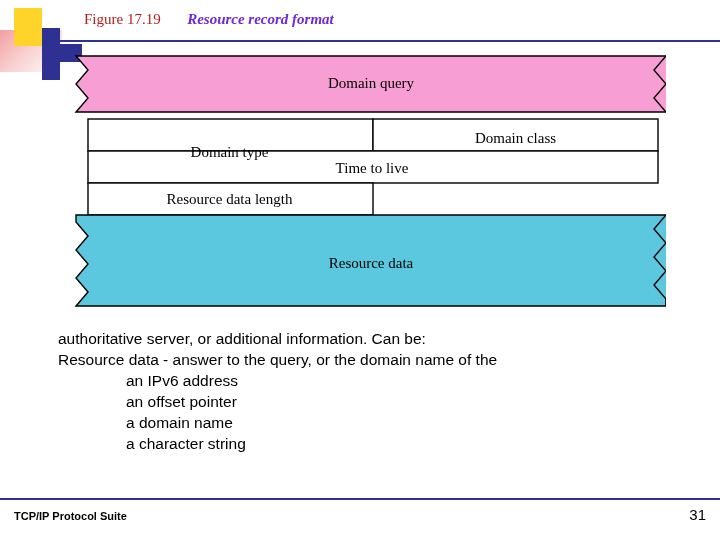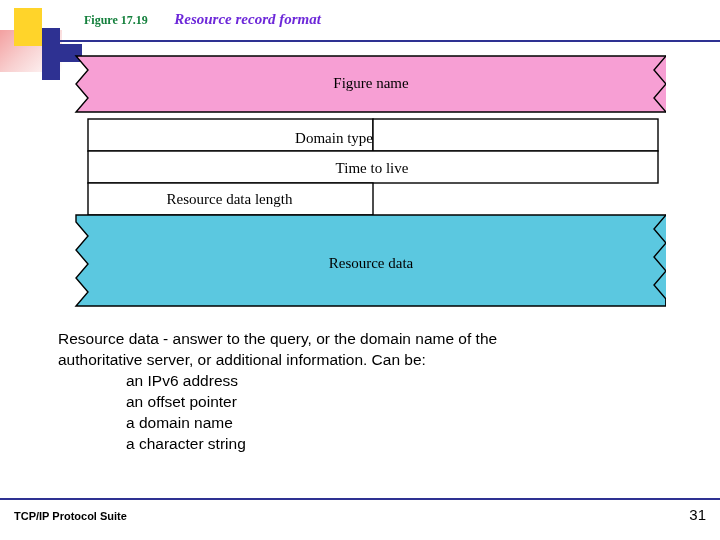--- a/index.html
+++ b/index.html
@@ -59,23 +59,23 @@
 
   
   .fig-heading {
     position: absolute;
     left: 84px;
     top: 10px;
     white-space: nowrap;
   }
   .fig-label {
     font-family: "Liberation Serif", serif;
-    font-weight: bold;
-    font-size: 12px;
-    color: #15803d;
+    font-weight: normal;
+    font-size: 15px;
+    color: #b91c1c;
   }
   .fig-title {
     font-family: "Liberation Serif", serif;
     font-weight: bold;
     font-style: italic;
     font-size: 15px;
     color: #6d28d9;
     margin-left: 22px;
   }
 
@@ -99,21 +99,21 @@
     left: 0;
     top: 0;
   }
   .lbl {
     position: absolute;
     display: flex;
     align-items: center;
     justify-content: center;
   }
   #lbl-domain-name   { left: 20px;  top: 23px;  width: 570px; height: 20px; }
-  #lbl-domain-type   { left: 20px;  top: 78px;  width: 287px; height: 20px; justify-content: flex-end; }
+  #lbl-domain-type   { left: 20px;  top: 92px;  width: 287px; height: 20px; }
   #lbl-domain-class  { left: 307px; top: 78px;  width: 285px; height: 20px; }
   #lbl-time-to-live  { left: 20px;  top: 108px; width: 572px; height: 20px; }
   #lbl-res-len       { left: 20px;  top: 139px; width: 287px; height: 20px; }
   #lbl-res-data      { left: 20px;  top: 203px; width: 570px; height: 20px; }
 
   
   .body-text {
     position: absolute;
     left: 58px;
     top: 328px;
@@ -179,39 +179,42 @@
 
     <rect x="22" y="101" width="570" height="32" fill="#ffffff" stroke="#000000" stroke-width="1.4"></rect>
 
     <rect x="22" y="133" width="285" height="32" fill="#ffffff" stroke="#000000" stroke-width="1.4"></rect>
 
     <path d="M 10 165 L 600 165 L 600 256 L 10 256 L 22 242 L 10 228 L 22 214 L 10 200 L 22 186 L 10 172 Z" fill="#5bc8e0" stroke="#000000" stroke-width="1.4"></path>
     <path d="M 600 165 L 588 179 L 600 193 L 588 207 L 600 221 L 588 235 L 600 249 L 600 256" fill="#5bc8e0" stroke="#000000" stroke-width="1.4"></path>
   </svg>
 
   <div class="lbl" id="lbl-domain-name">
-    <span class="field-text">Figure name</span>
+    <span class="field-text">Domain query</span>
   </div>
   <div class="lbl" id="lbl-domain-type">
     <span class="field-text">Domain type</span>
   </div>
+  <div class="lbl" id="lbl-domain-class">
+    <span class="field-text">Domain class</span>
+  </div>
   <div class="lbl" id="lbl-time-to-live">
     <span class="field-text">Time to live</span>
   </div>
   <div class="lbl" id="lbl-res-len">
     <span class="field-text">Resource data length</span>
   </div>
   <div class="lbl" id="lbl-res-data">
     <span class="field-text">Resource data</span>
   </div>
 </div>
 
 <div class="body-text">
+  <div>authoritative server, or additional information.  Can be:</div>
   <div>Resource data - answer to the query, or the domain name of the</div>
-  <div>authoritative server, or additional information.  Can be:</div>
   <div class="indent">an IPv6 address</div>
   <div class="indent">an offset pointer</div>
   <div class="indent">a domain name</div>
   <div class="indent">a character string</div>
 </div>
 
 <div class="footer-rule"></div>
 <div class="footer-left">TCP/IP Protocol Suite</div>
 <div class="footer-right">31</div>
 

